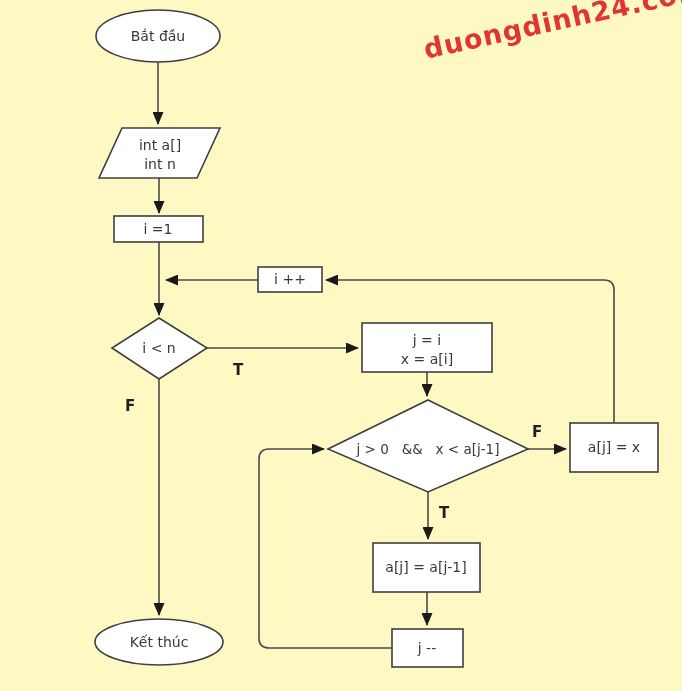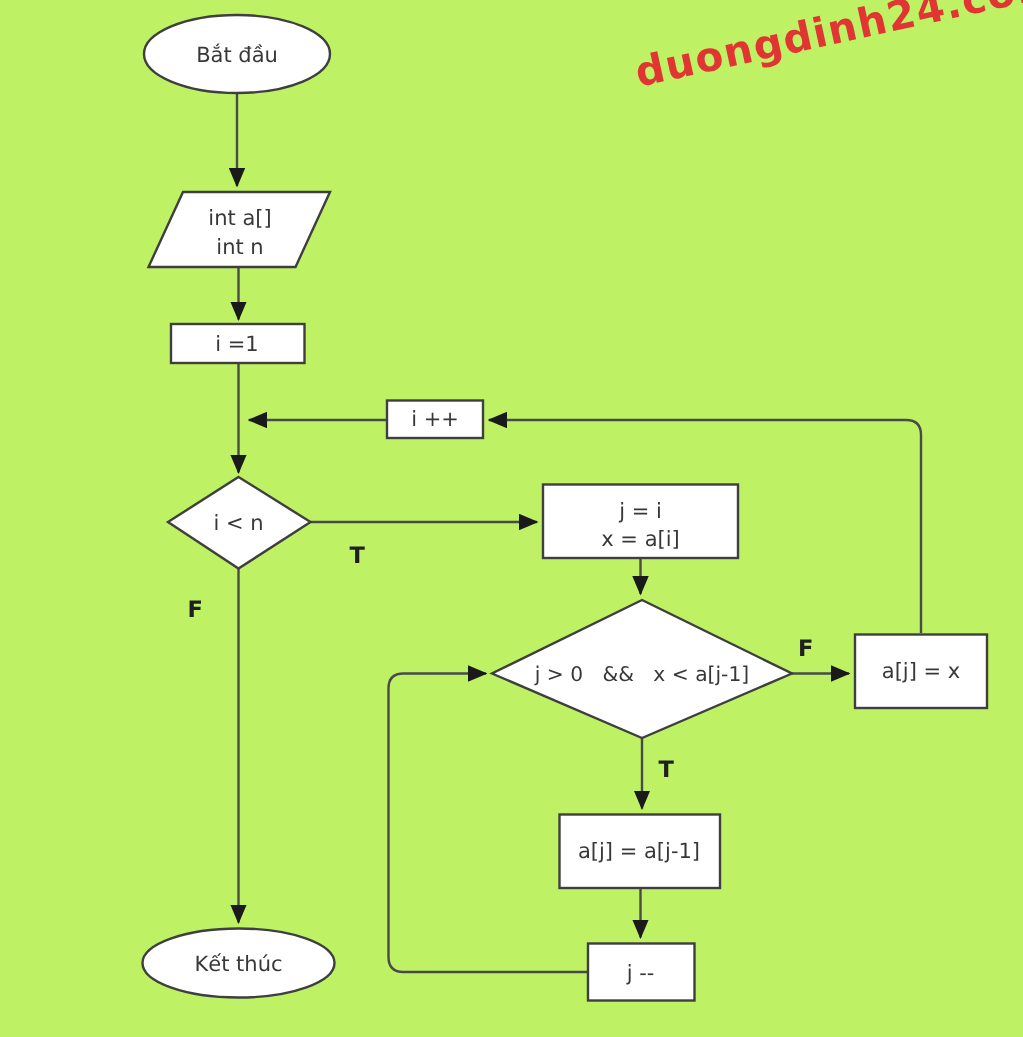--- a/index.html
+++ b/index.html
@@ -5,21 +5,21 @@
   html, body {
     margin: 0;
     padding: 0;
     background: #ffffff;
     font-family: "DejaVu Sans", sans-serif;
   }
   #stage {
     position: relative;
     width: 682px;
     height: 691px;
-    background: #bef264;
+    background: #fef9c3;
     overflow: hidden;
   }
   #flow-svg {
     position: absolute;
     left: 0;
     top: 0;
   }
   .shape {
     fill: #ffffff;
     stroke: #3f3f3f;

